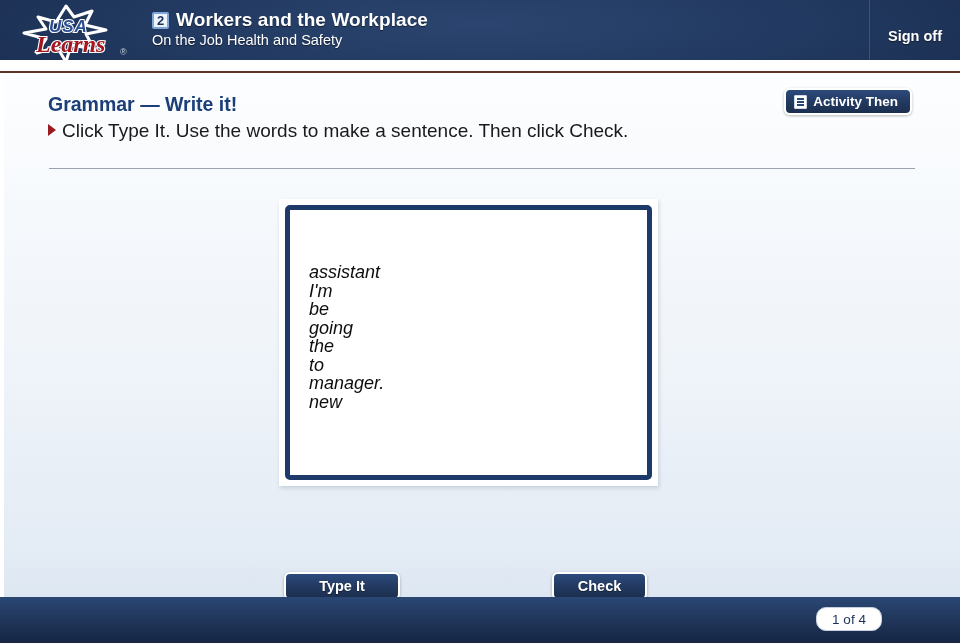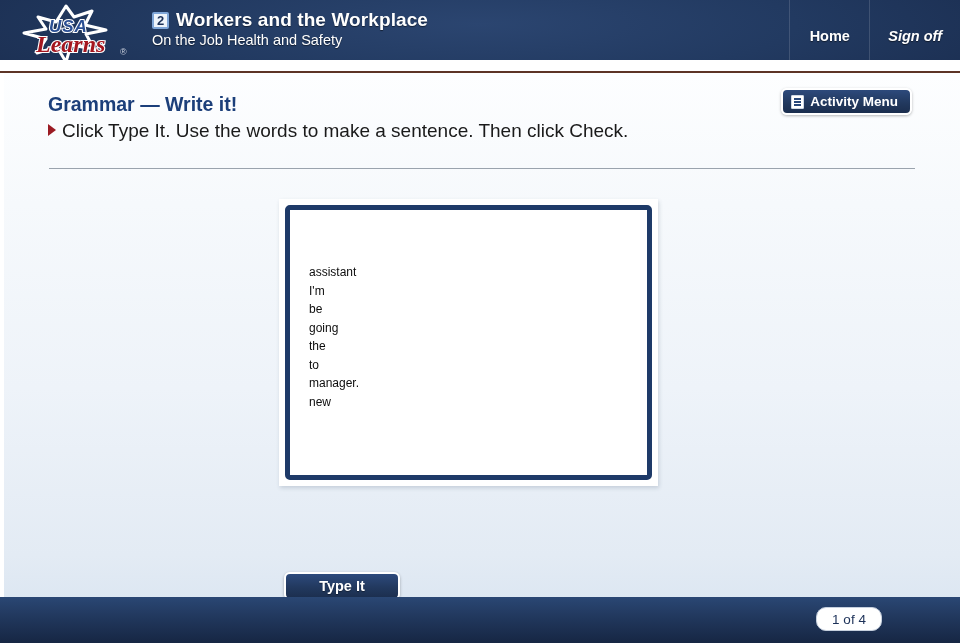--- a/index.html
+++ b/index.html
@@ -104,21 +104,21 @@
     font-weight: bold;
     padding: 0 18px;
     border-left: 1px solid #3c5party;
     border-left: 1px solid #3a5party;
     border-left: 1px solid rgba(255,255,255,0.14);
     cursor: pointer;
     text-shadow: 0 1px 1px rgba(0,0,0,.5);
     white-space: nowrap;
   }
   #nav-home { min-width: 80px; }
-  #nav-signoff { min-width: 88px; font-style: italic; }
+  #nav-signoff { min-width: 88px; }
 
   
   #content {
     position: absolute;
     left: 4px; top: 73px;
     width: 960px;
     height: 524px;
     background: linear-gradient(180deg, #fdfeff 0%, #f6f9fc 25%, #eef3f9 60%, #e3ebf4 92%, #dde7f2 100%);
   }
 
@@ -207,22 +207,23 @@
     height: 100%;
     background: #ffffff;
     border: 5px solid #1e3a68;
     border-radius: 5px;
   }
   #word-list {
     position: absolute;
     left: 30px;
     top: 64px;
     color: #0d0d0d;
-    font-size: 12px;
+    font-size: 18px;
     line-height: 18.5px;
+    font-style: italic;
   }
   #word-list div { white-space: pre; }
 
   
   .action-btn {
     position: absolute;
     display: flex;
     align-items: center;
     justify-content: center;
     background: linear-gradient(180deg, #2d4a7c 0%, #22395f 55%, #1b2e4e 100%);
@@ -304,61 +305,61 @@
 
   <div id="course-block">
     <div id="course-line1">
       <div id="unit-badge">2</div>
       <div id="course-title">Workers and the Workplace</div>
     </div>
     <div id="course-subtitle">On the Job Health and Safety</div>
   </div>
 
   <div id="nav">
-    <div class="nav-item" id="nav-home">Home</div>
     <div class="nav-item" id="nav-signoff">Sign off</div>
   </div>
 </div>
 <div id="header-underline"></div>
 
 <div id="content">
 
   <div id="page-title">Grammar — Write it!</div>
 
   <div id="instructions-row">
     <div id="bullet-triangle"></div>
     <div id="instructions-text">Click Type It. Use the words to make a sentence. Then click Check.</div>
   </div>
 
   <div id="activity-menu">
     <span id="activity-menu-icon">
         <i></i>
         <i></i>
         <i></i>
       </span>
-    <span>Activity Menu</span>
+    <span>Activity Then</span>
   </div>
 
   <div id="divider"></div>
 
   <div id="word-panel-frame">
     <div id="word-panel"></div>
     <div id="word-list">
       <div>assistant</div>
       <div>I'm</div>
       <div>be</div>
       <div>going</div>
       <div>the</div>
       <div>to</div>
       <div>manager.</div>
       <div>new</div>
     </div>
   </div>
 
   <div class="action-btn" id="btn-type-it">Type It</div>
+  <div class="action-btn" id="btn-check">Check</div>
 
   <div id="answer-line"><span class="tok">I'm</span><span class="gap"> </span><span class="tok">going</span><span class="gap"> </span><span class="tok">to</span><span class="gap"> </span><span class="tok">be</span><span class="gap"> </span><span class="tok">the</span><span class="gap"> </span><span class="tok">new</span><span class="gap"> </span><span class="tok">a</span><span class="gap"> </span><span class="blank">_________</span><span class="gap"> </span><span class="blank">________</span></div>
 
 </div>
 
 <div id="footer">
   <div id="page-indicator">1 of 4</div>
 </div>
 
 </body></html>

